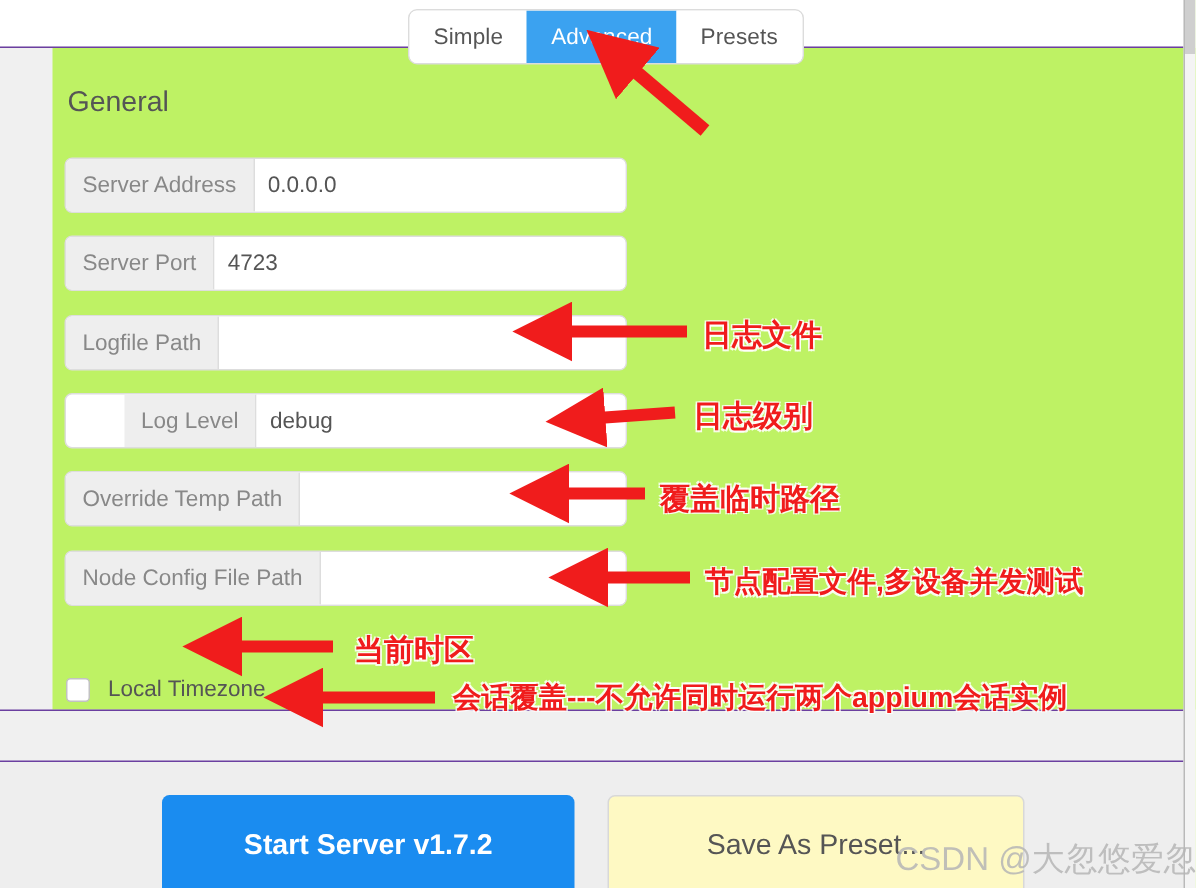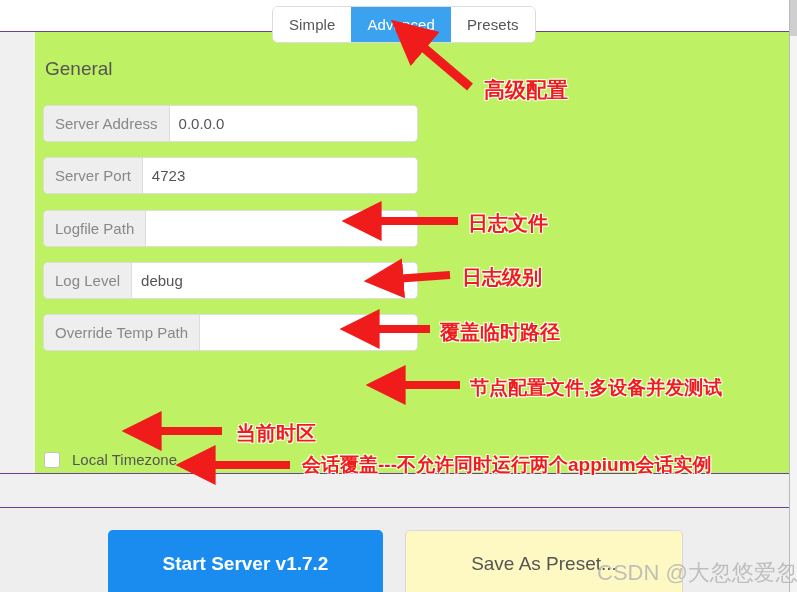--- a/index.html
+++ b/index.html
@@ -116,21 +116,21 @@
     font-size: 15px;
     color: #555555;
     padding: 0 9px;
     min-width: 0;
   }
   .field-input::placeholder { color: #9a9a9a; }
 
   #f-server-address { top: 73px; }
   #f-server-port    { top: 125px; }
   #f-logfile-path   { top: 178px; }
-  #f-log-level      { top: 230px; }
+  #f-log-level      { top: 230px; padding-left: 39px; }
   #f-override-temp  { top: 282px; }
   #f-node-config    { top: 335px; }
 
   
   .checkrow {
     position: absolute;
     left: 9px;
     display: flex;
     align-items: center;
     gap: 12px;
@@ -287,20 +287,24 @@
     <div class="field" id="f-log-level">
       <div class="field-label">Log Level</div>
       <input class="field-input" type="text" value="debug" style="">
     </div>
 
     <div class="field" id="f-override-temp">
       <div class="field-label">Override Temp Path</div>
       <input class="field-input" type="text" value="" style="">
     </div>
 
+    <div class="field" id="f-node-config">
+      <div class="field-label">Node Config File Path</div>
+      <input class="field-input" type="text" value="" style="">
+    </div>
 
     <div class="checkrow" id="c-local-timezone">
       <div class="checkbox"></div>
       <div class="label">Local Timezone</div>
     </div>
 
   </div>
 
   <div class="purple-rule" id="rule-mid"></div>
   <div class="purple-rule" id="rule-bot"></div>
@@ -329,21 +333,20 @@
     <line x1="430" y1="329" x2="370" y2="329" stroke="#f01c1c" stroke-width="8" marker-end="url(#arrowhead)"></line>
 
     <line x1="460" y1="385" x2="396" y2="385" stroke="#f01c1c" stroke-width="8" marker-end="url(#arrowhead)"></line>
 
     <line x1="222" y1="431" x2="152" y2="431" stroke="#f01c1c" stroke-width="8" marker-end="url(#arrowhead)"></line>
 
     <line x1="290" y1="465" x2="206" y2="465" stroke="#f01c1c" stroke-width="8" marker-end="url(#arrowhead)"></line>
   </svg>
 
   <div class="anno-layer">
-    <div class="anno-text" id="a-advanced">高级配置</div>
     <div class="anno-text" id="a-logfile">日志文件</div>
     <div class="anno-text" id="a-loglevel">日志级别</div>
     <div class="anno-text" id="a-overridetmp">覆盖临时路径</div>
     <div class="anno-text" id="a-nodeconfig">节点配置文件,多设备并发测试</div>
     <div class="anno-text" id="a-timezone">当前时区</div>
     <div class="anno-text" id="a-session">会话覆盖---不允许同时运行两个appium会话实例</div>
   </div>
 
   <div class="watermark">CSDN @大忽悠爱忽悠</div>
 

